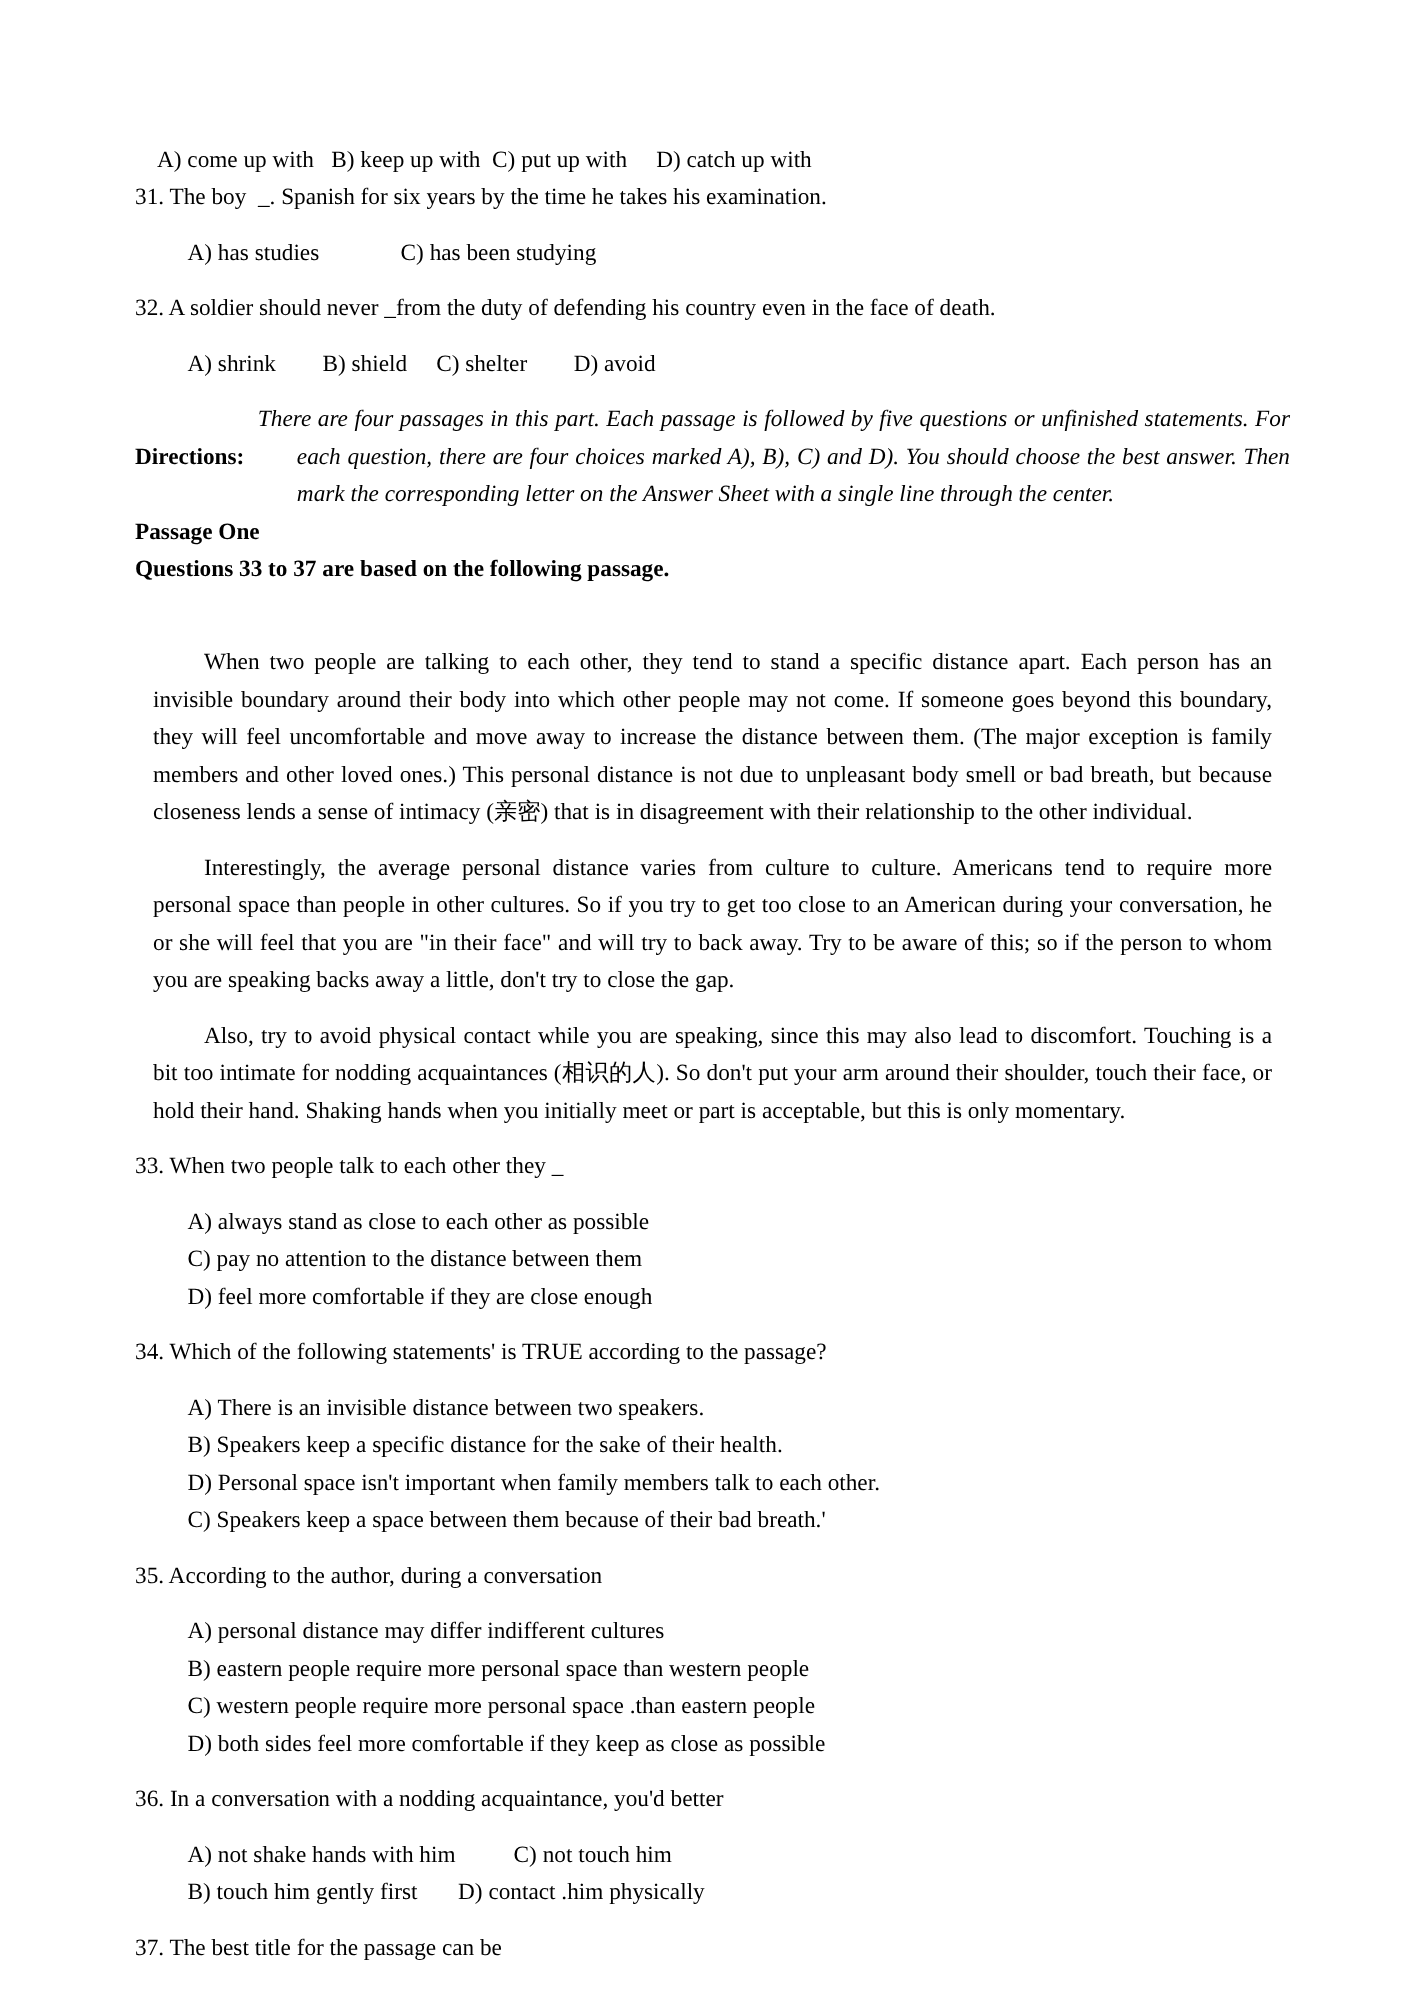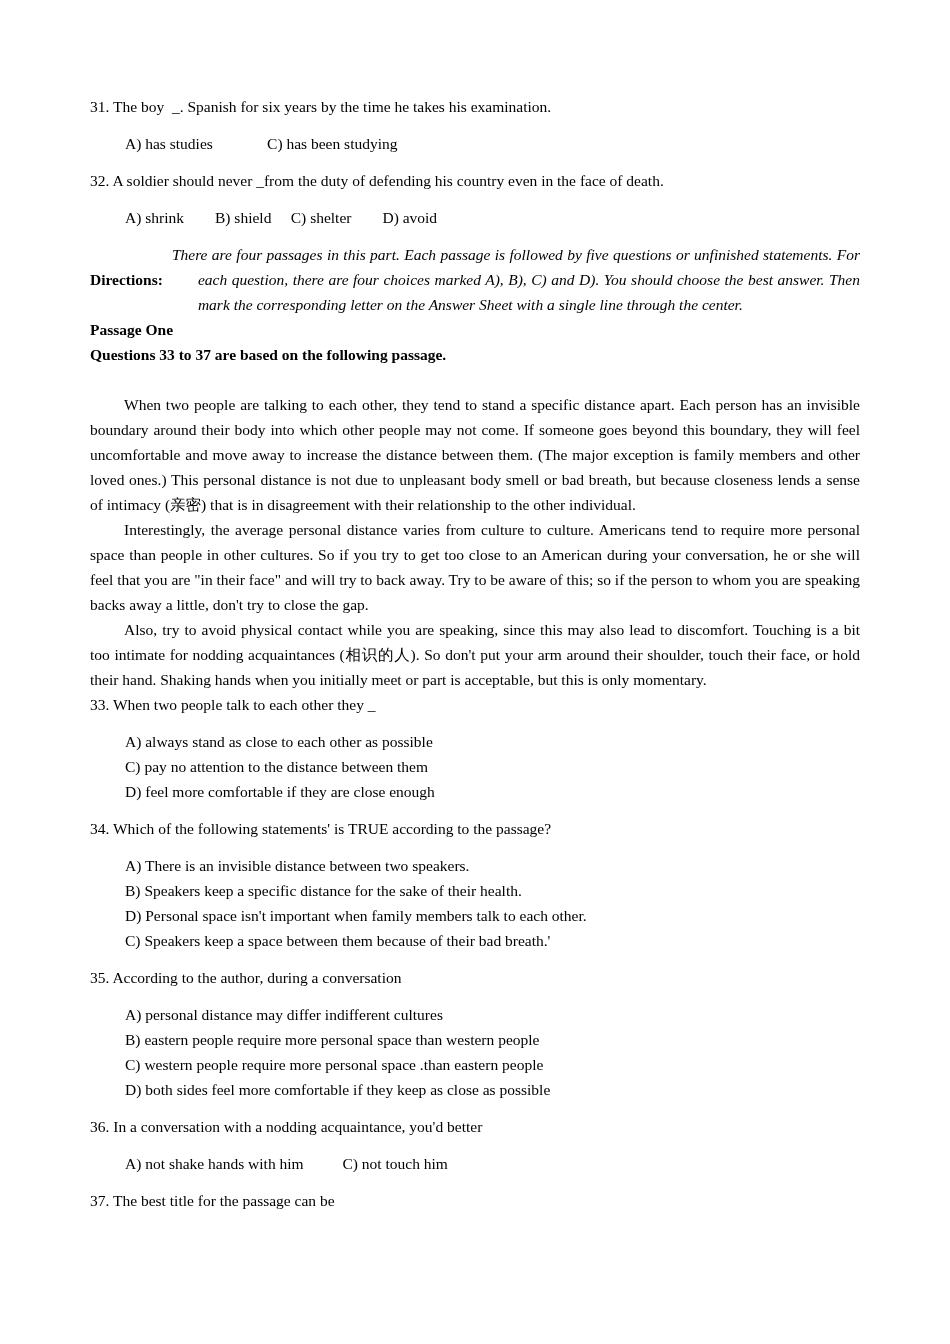--- a/index.html
+++ b/index.html
@@ -75,33 +75,34 @@
   }
 
   .gap {
     height: 25px;
   }
 
   .para {
     text-align: justify;
     text-justify: inter-word;
     text-indent: 34px;
-    margin: 0;
+    margin: 12px;
     hyphens: none;
   }
   .para:last-line {
     text-align: left;
   }
 </style>
 </head>
 <body>
 
 <div class="page">
   <div class="doc">
 
+    <div class="line opt-row">    A) come up with   B) keep up with  C) put up with     D) catch up with</div>
 
     <div class="line qstem">31. The boy  _. Spanish for six years by the time he takes his examination.</div>
     <div class="opts">
       <div class="opt-row">A) has studies              C) has been studying</div>
     </div>
 
     <div class="line qstem">32. A soldier should never _from the duty of defending his country even in the face of death.</div>
     <div class="opts">
       <div class="opt-row">A) shrink        B) shield     C) shelter        D) avoid</div>
     </div>
@@ -140,18 +141,19 @@
     <div class="opts">
       <div class="opt-row">A) personal distance may differ indifferent cultures</div>
       <div class="opt-row">B) eastern people require more personal space than western people</div>
       <div class="opt-row">C) western people require more personal space .than eastern people</div>
       <div class="opt-row">D) both sides feel more comfortable if they keep as close as possible</div>
     </div>
 
     <div class="line qstem">36. In a conversation with a nodding acquaintance, you'd better</div>
     <div class="opts">
       <div class="opt-row">A) not shake hands with him          C) not touch him</div>
+      <div class="opt-row">B) touch him gently first       D) contact .him physically</div>
     </div>
 
     <div class="line qstem">37. The best title for the passage can be</div>
 
   </div>
 </div>
 
 </body></html>

